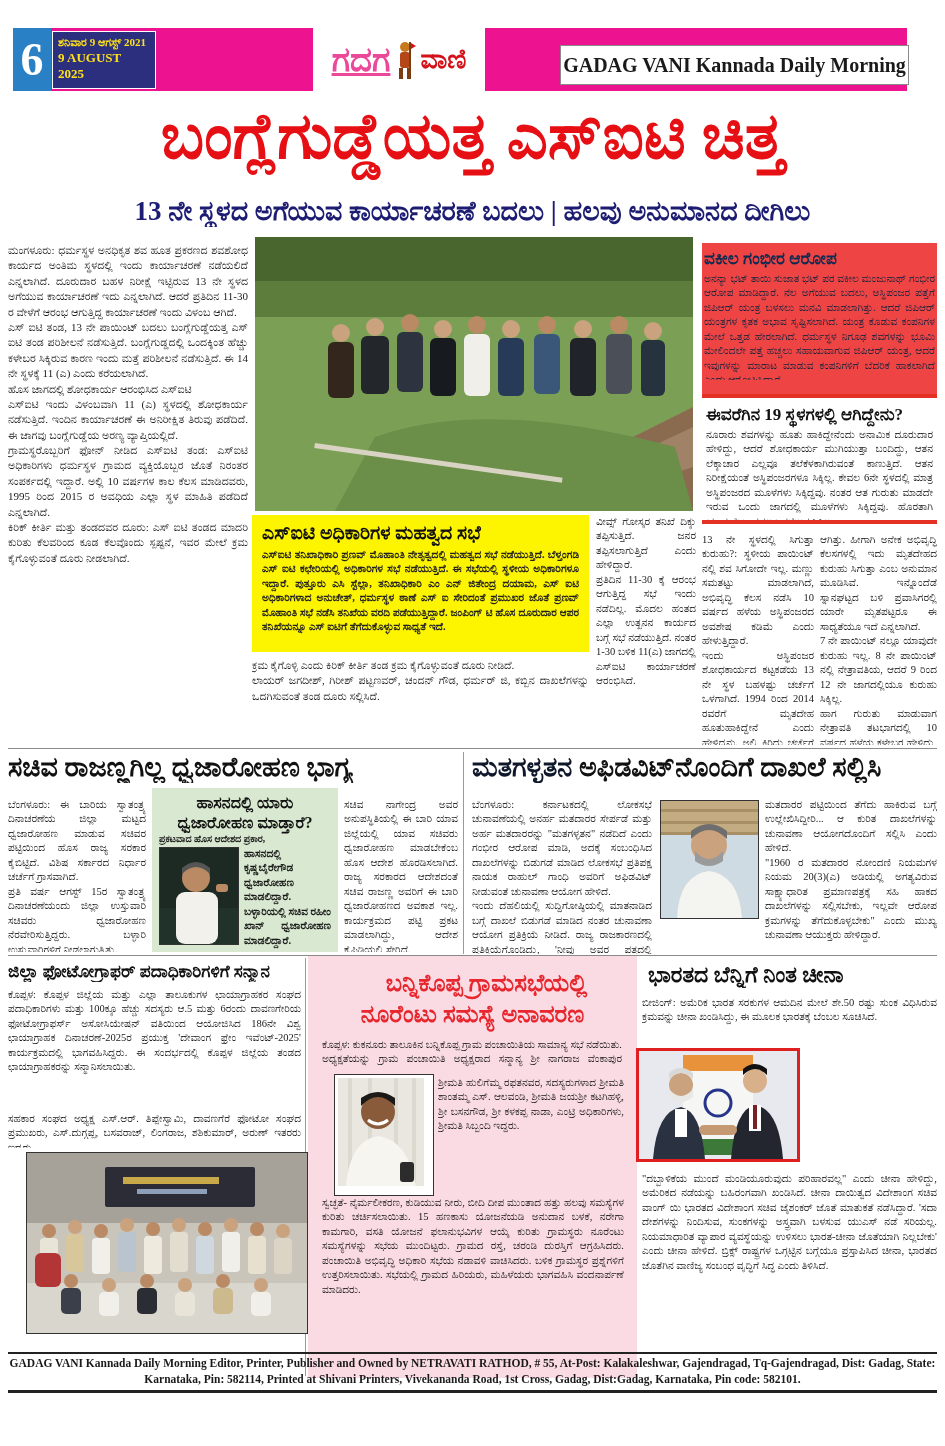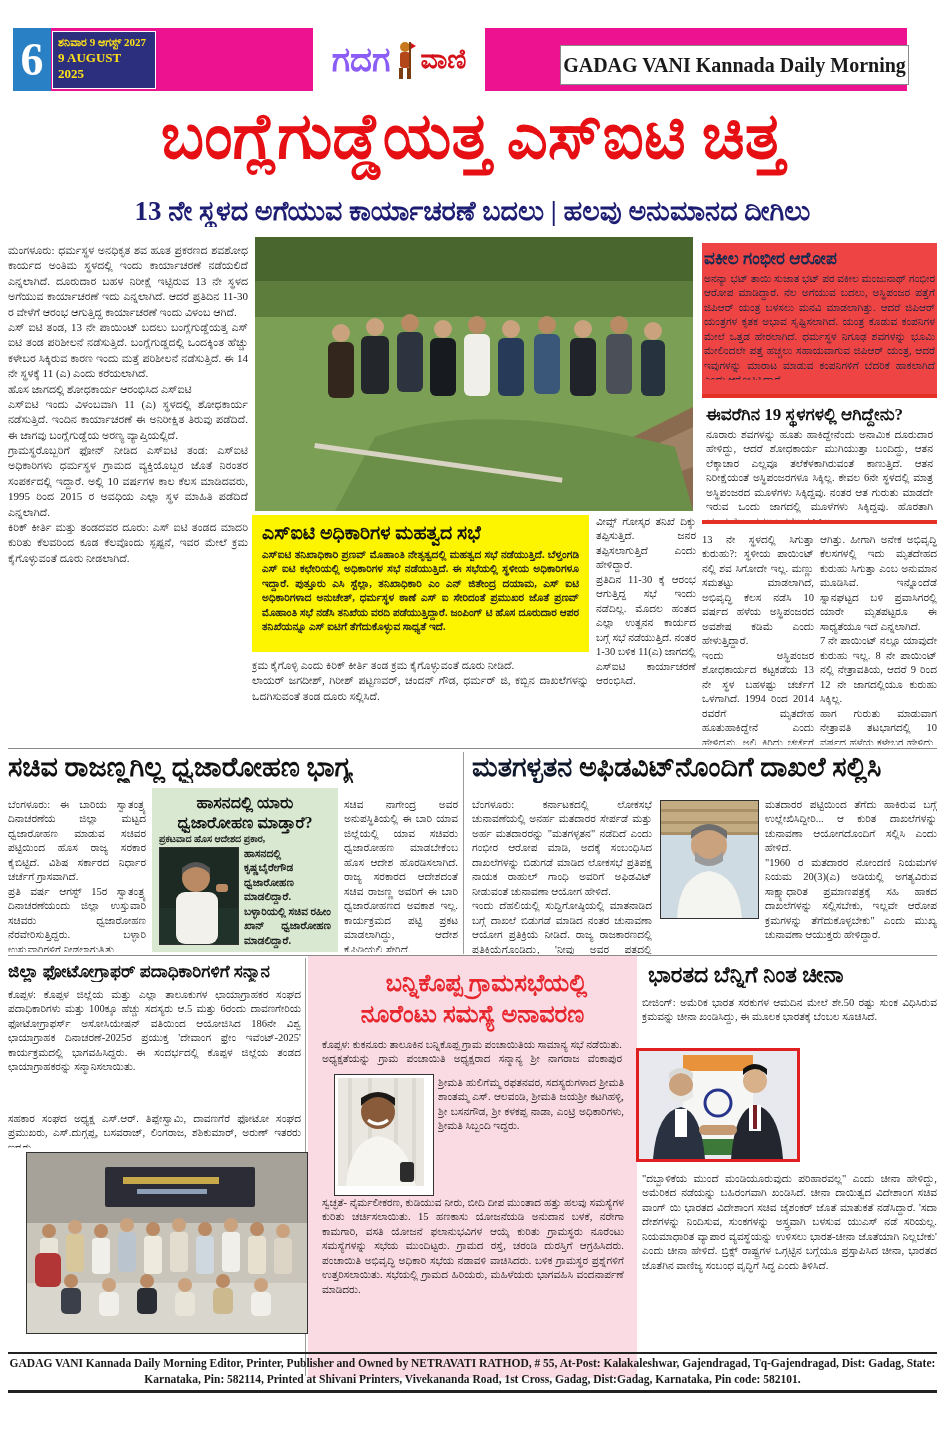--- a/index.html
+++ b/index.html
@@ -10,21 +10,21 @@
   
   .band{left:13px;top:28px;width:894px;height:63px;background:#ec1290;}
   .pagenum{left:13px;top:28px;width:38px;height:63px;background:#2980c4;color:#fff;
            font-size:46px;font-weight:bold;display:flex;align-items:center;justify-content:center;}
   .datebox{left:52px;top:31px;width:92px;height:48px;background:#2b2f7e;border:1px solid #fff;
            color:#ffe11a;font-weight:bold;padding:4px 5px;line-height:1.25;}
   .datebox .kn{font-size:11px;display:block;}
   .datebox .en{font-size:13px;display:block;}
   .logoarea{left:313px;top:28px;width:172px;height:63px;background:#fff;display:flex;
             align-items:center;justify-content:center;gap:4px;}
-  .logo-kn{color:#8b5cf6;font-weight:bold;font-size:34px;line-height:1;}
+  .logo-kn{color:#ec4899;font-weight:bold;font-size:34px;line-height:1;text-decoration:underline;}
   .logo-kn2{color:#d41118;font-weight:bold;font-size:27px;line-height:1;}
   .mast-en{left:560px;top:45px;width:347px;height:38px;background:#fff;border:1px solid #8a8a8a;
            display:flex;align-items:center;justify-content:center;font-size:20px;font-weight:bold;}
 
   
   .lead-headline{left:0;top:94px;width:945px;text-align:center;color:#e60f13;font-weight:bold;
                  font-size:64px;line-height:1.35;white-space:nowrap;overflow:hidden;}
   .lead-subhead{left:0;top:196px;width:945px;text-align:center;color:#1c1c72;font-weight:bold;
                 font-size:27px;white-space:nowrap;overflow:hidden;}
 
@@ -60,21 +60,21 @@
   svg{display:block;}
 </style>
 </head>
 <body>
 
 <div class="page">
 
   <div class="abs band"></div>
   <div class="abs pagenum">6</div>
   <div class="abs datebox">
-    <span class="kn">ಶನಿವಾರ 9 ಆಗಸ್ಟ್ 2027</span>
+    <span class="kn">ಶನಿವಾರ 9 ಆಗಸ್ಟ್ 2021</span>
     <span class="en">9 AUGUST 2025</span>
   </div>
   <div class="abs logoarea">
     <span class="logo-kn">ಗದಗ</span>
     <span>
       <svg width="22" height="40" viewBox="0 0 22 40">
         <circle cx="11" cy="7" r="5" fill="#c8791e"></circle>
         <rect x="6" y="12" width="10" height="16" rx="3" fill="#b3471a"></rect>
         <rect x="15" y="2" width="2" height="30" fill="#7a3c10"></rect>
         <path d="M17 3 L22 6 L17 9 Z" fill="#d41118"></path>

